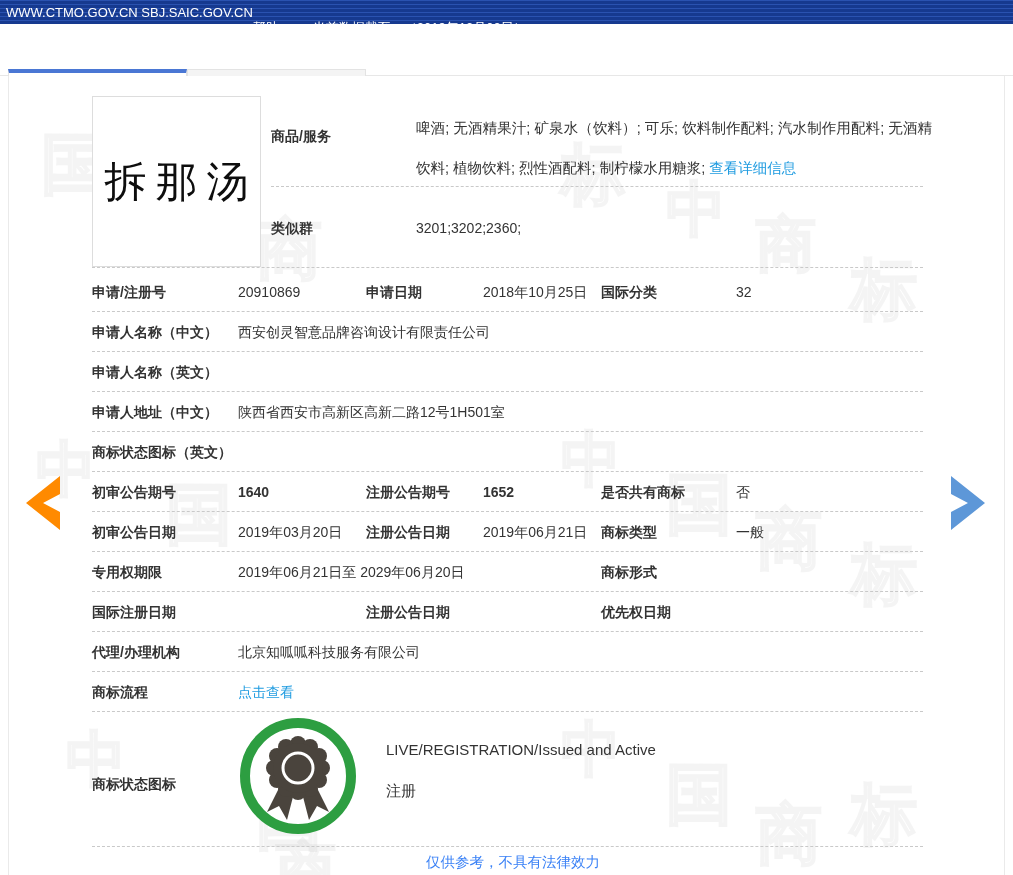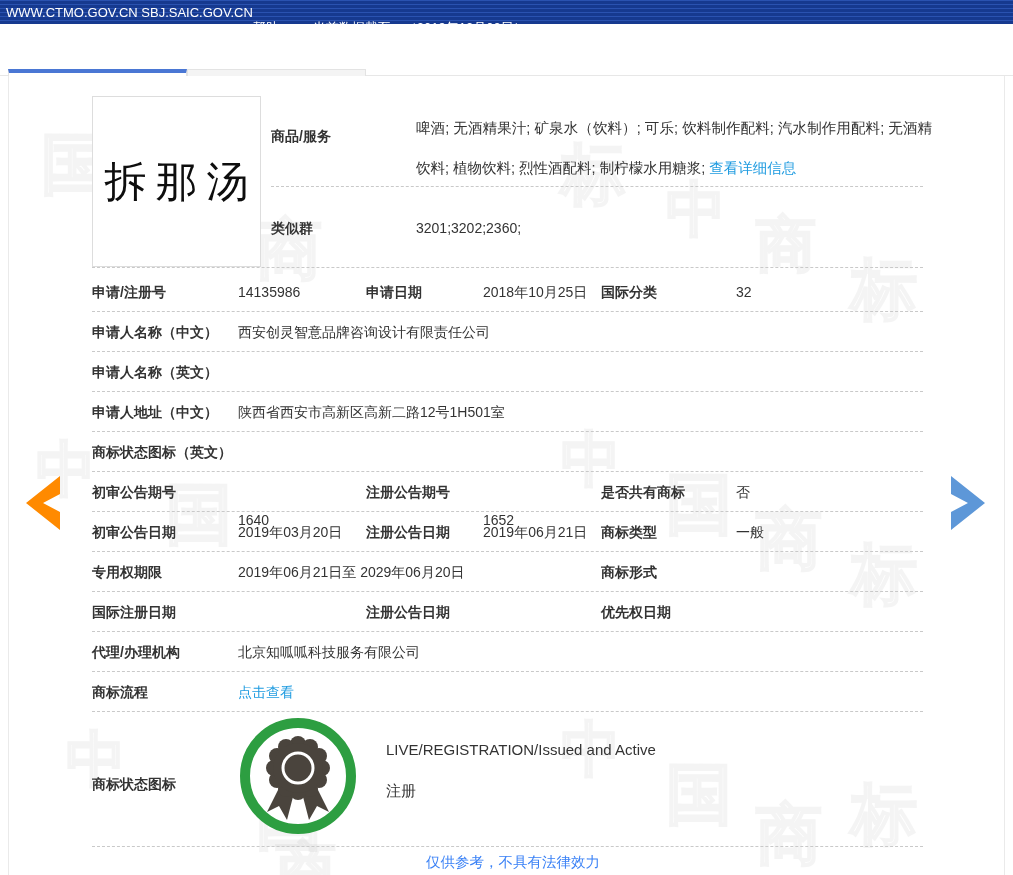--- a/index.html
+++ b/index.html
@@ -51,21 +51,21 @@
   .watermark {
     position:absolute; pointer-events:none;
     color:transparent;
     -webkit-text-stroke:2px rgba(150,150,150,0.10);
     text-stroke:2px rgba(150,150,150,0.10);
     font-weight:bold; z-index:0;
   }
   .abs { position:absolute; z-index:2; }
   .lbl { font-weight:bold; font-size:14px; color:#333; white-space:nowrap; }
   .val { font-size:14px; color:#333; white-space:nowrap; }
-  .val.bold { font-weight:normal;margin-top:28px; }
+  .val.bold { font-weight:bold; }
   .sep { position:absolute; border-top:1px dashed #c9c9c9; height:0; z-index:1; }
   .tm-image {
     position:absolute; left:83px; top:20px; width:169px; height:171px;
     border:1px solid #ddd; background:#fff; z-index:2;
     display:flex; align-items:center; justify-content:center;
   }
   .tm-image span { font-size:42px; color:#0d0d0d; letter-spacing:9px; padding-left:9px; white-space:nowrap; }
   .goods-value {
     position:absolute; left:407px; top:32px; width:516px; z-index:2;
     font-size:14.5px; line-height:40px; color:#333; text-align:justify;
@@ -143,21 +143,21 @@
 
   <span class="abs lbl" style="left:262px;top:52px">商品/服务</span>
   <div class="goods-value"><span>啤酒; 无酒精果汁; 矿泉水（饮料）; 可乐; 饮料制作配料; 汽水制作用配料; 无酒精饮料; 植物饮料; 烈性酒配料; 制柠檬水用糖浆; </span><a class="link">查看详细信息</a></div>
   <div class="sep" style="left:262px;top:110px;width:652px"></div>
 
   <span class="abs lbl" style="left:262px;top:144px">类似群</span>
   <span class="abs val" style="left:407px;top:144px">3201;3202;2360;</span>
   <div class="sep" style="left:83px;top:191px;width:831px"></div>
 
   <span class="abs lbl" style="left:83px;top:208px">申请/注册号</span>
-  <span class="abs val" style="left:229px;top:208px">14135986</span>
+  <span class="abs val" style="left:229px;top:208px">20910869</span>
   <span class="abs lbl" style="left:357px;top:208px">申请日期</span>
   <span class="abs val" style="left:474px;top:208px">2018年10月25日</span>
   <span class="abs lbl" style="left:592px;top:208px">国际分类</span>
   <span class="abs val" style="left:727px;top:208px">32</span>
   <div class="sep" style="left:83px;top:235px;width:831px"></div>
 
   <span class="abs lbl" style="left:83px;top:248px">申请人名称（中文）</span>
   <span class="abs val" style="left:229px;top:248px">西安创灵智意品牌咨询设计有限责任公司</span>
   <div class="sep" style="left:83px;top:275px;width:831px"></div>
 

